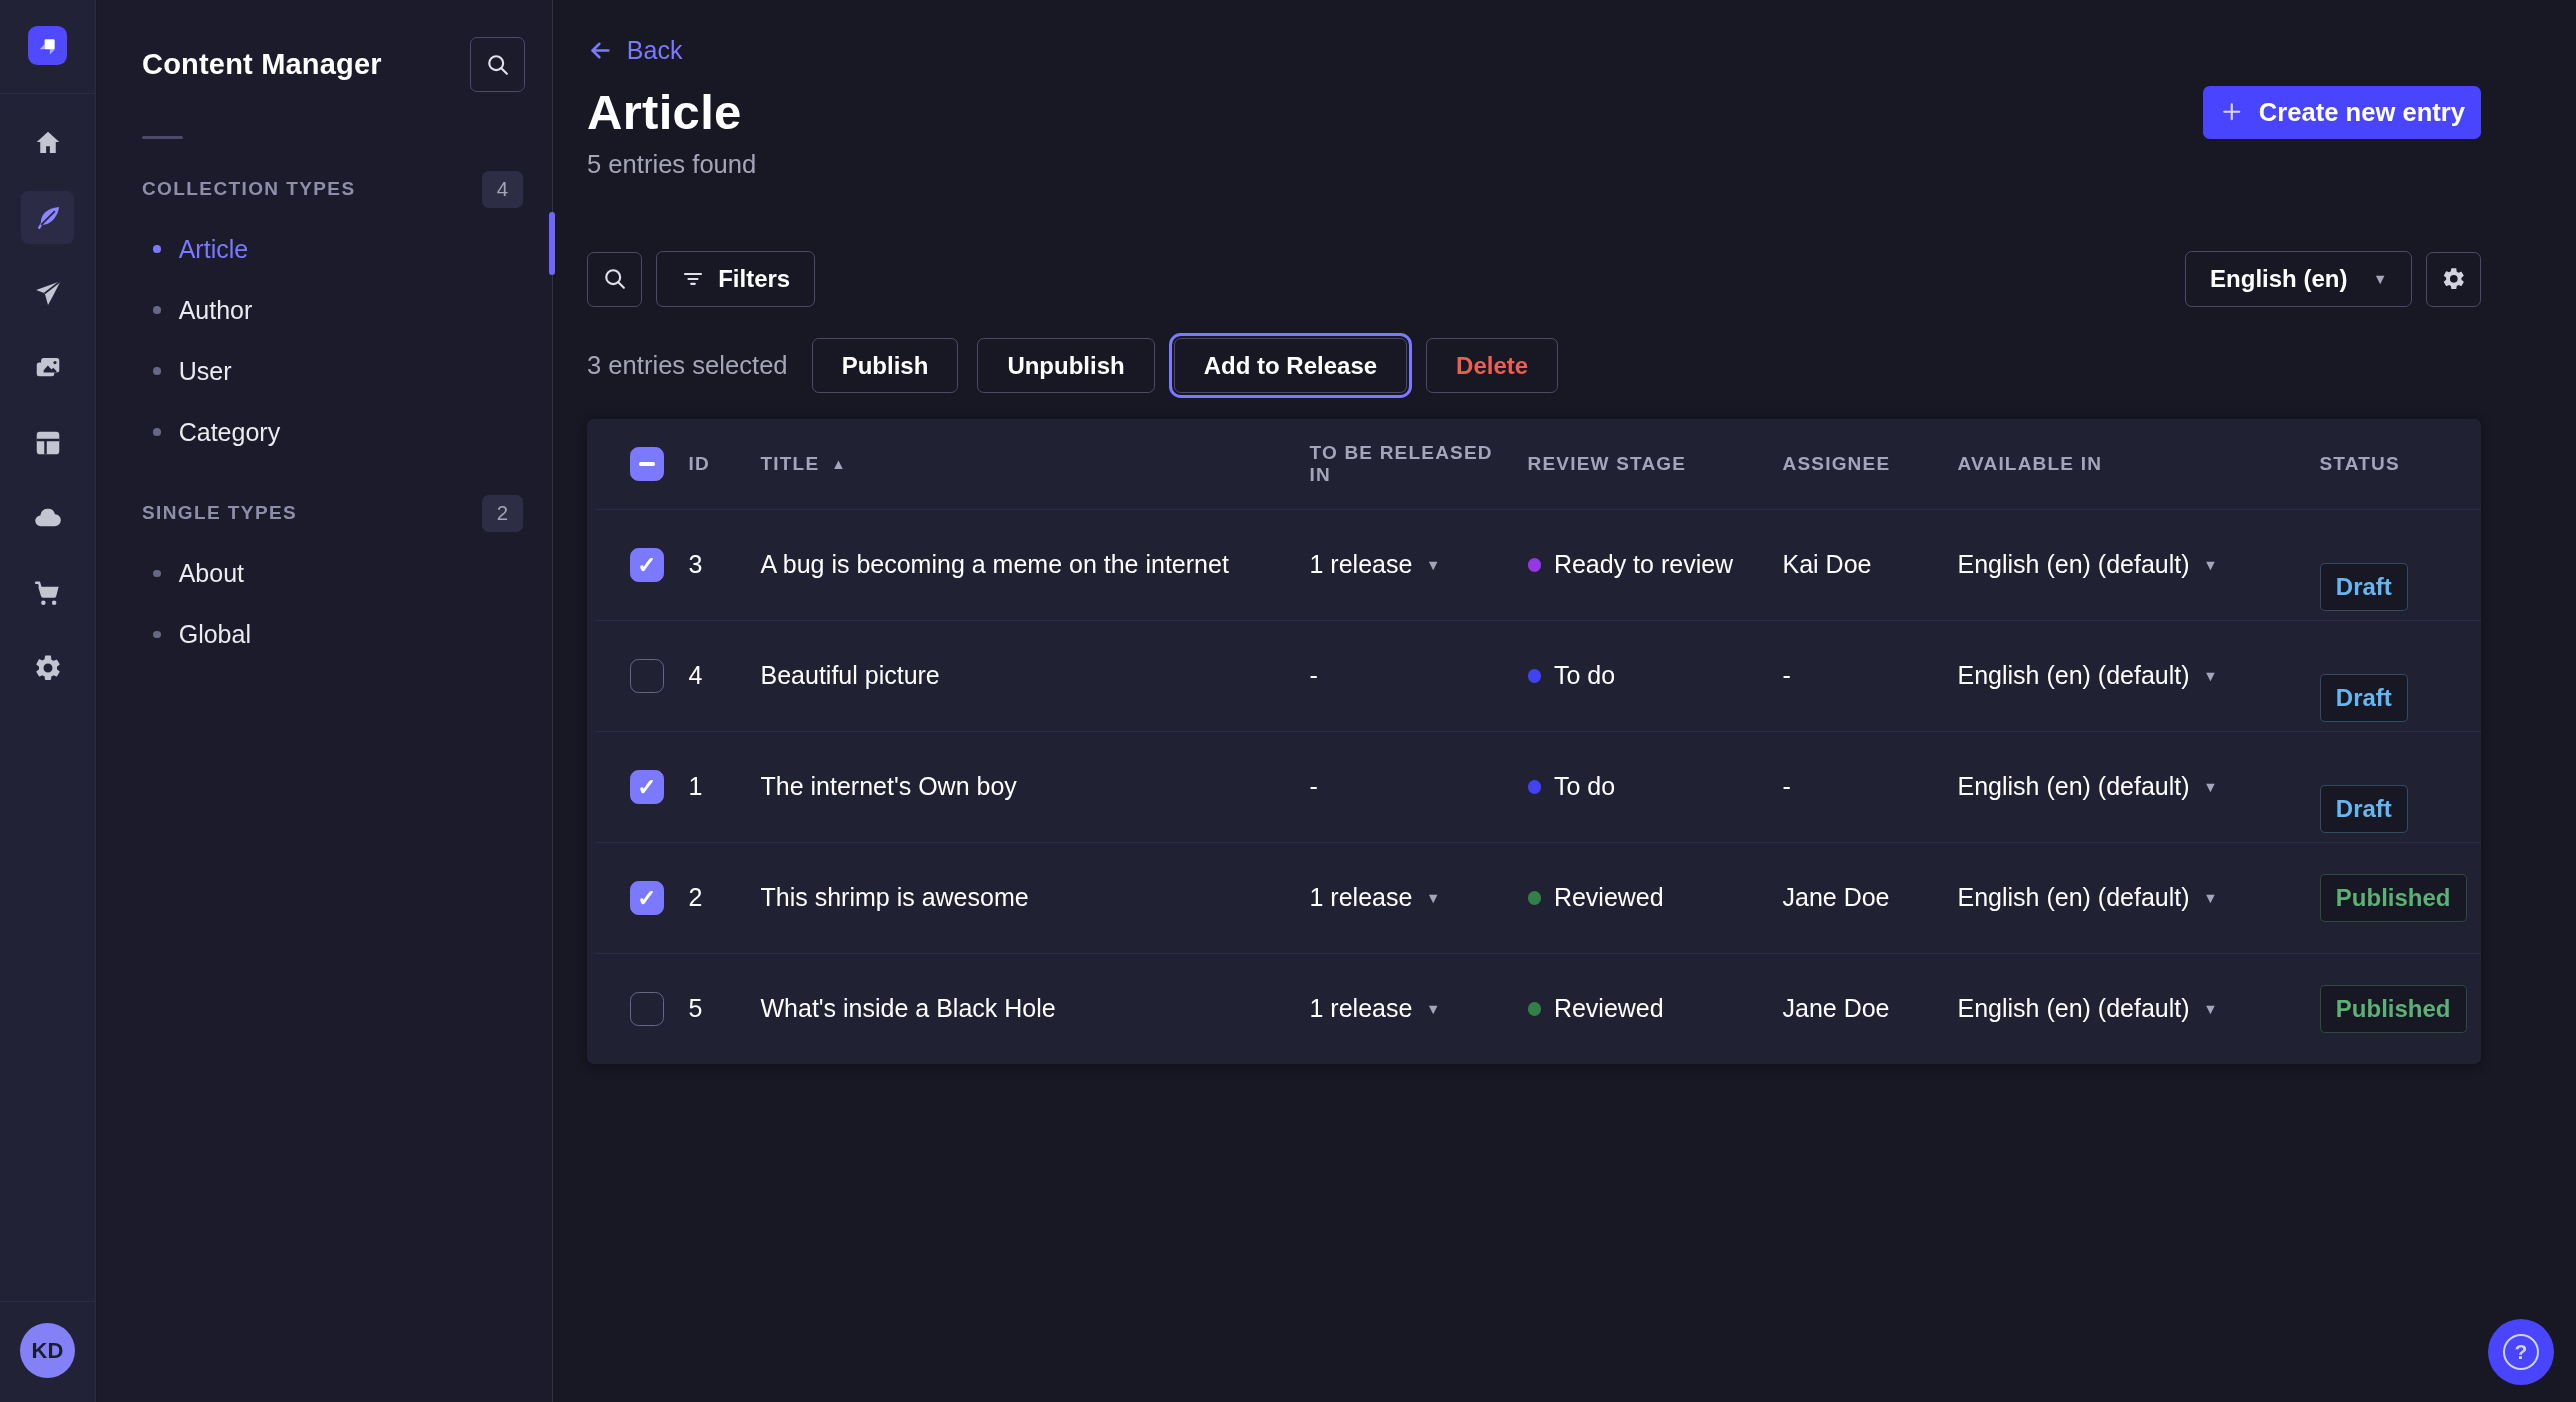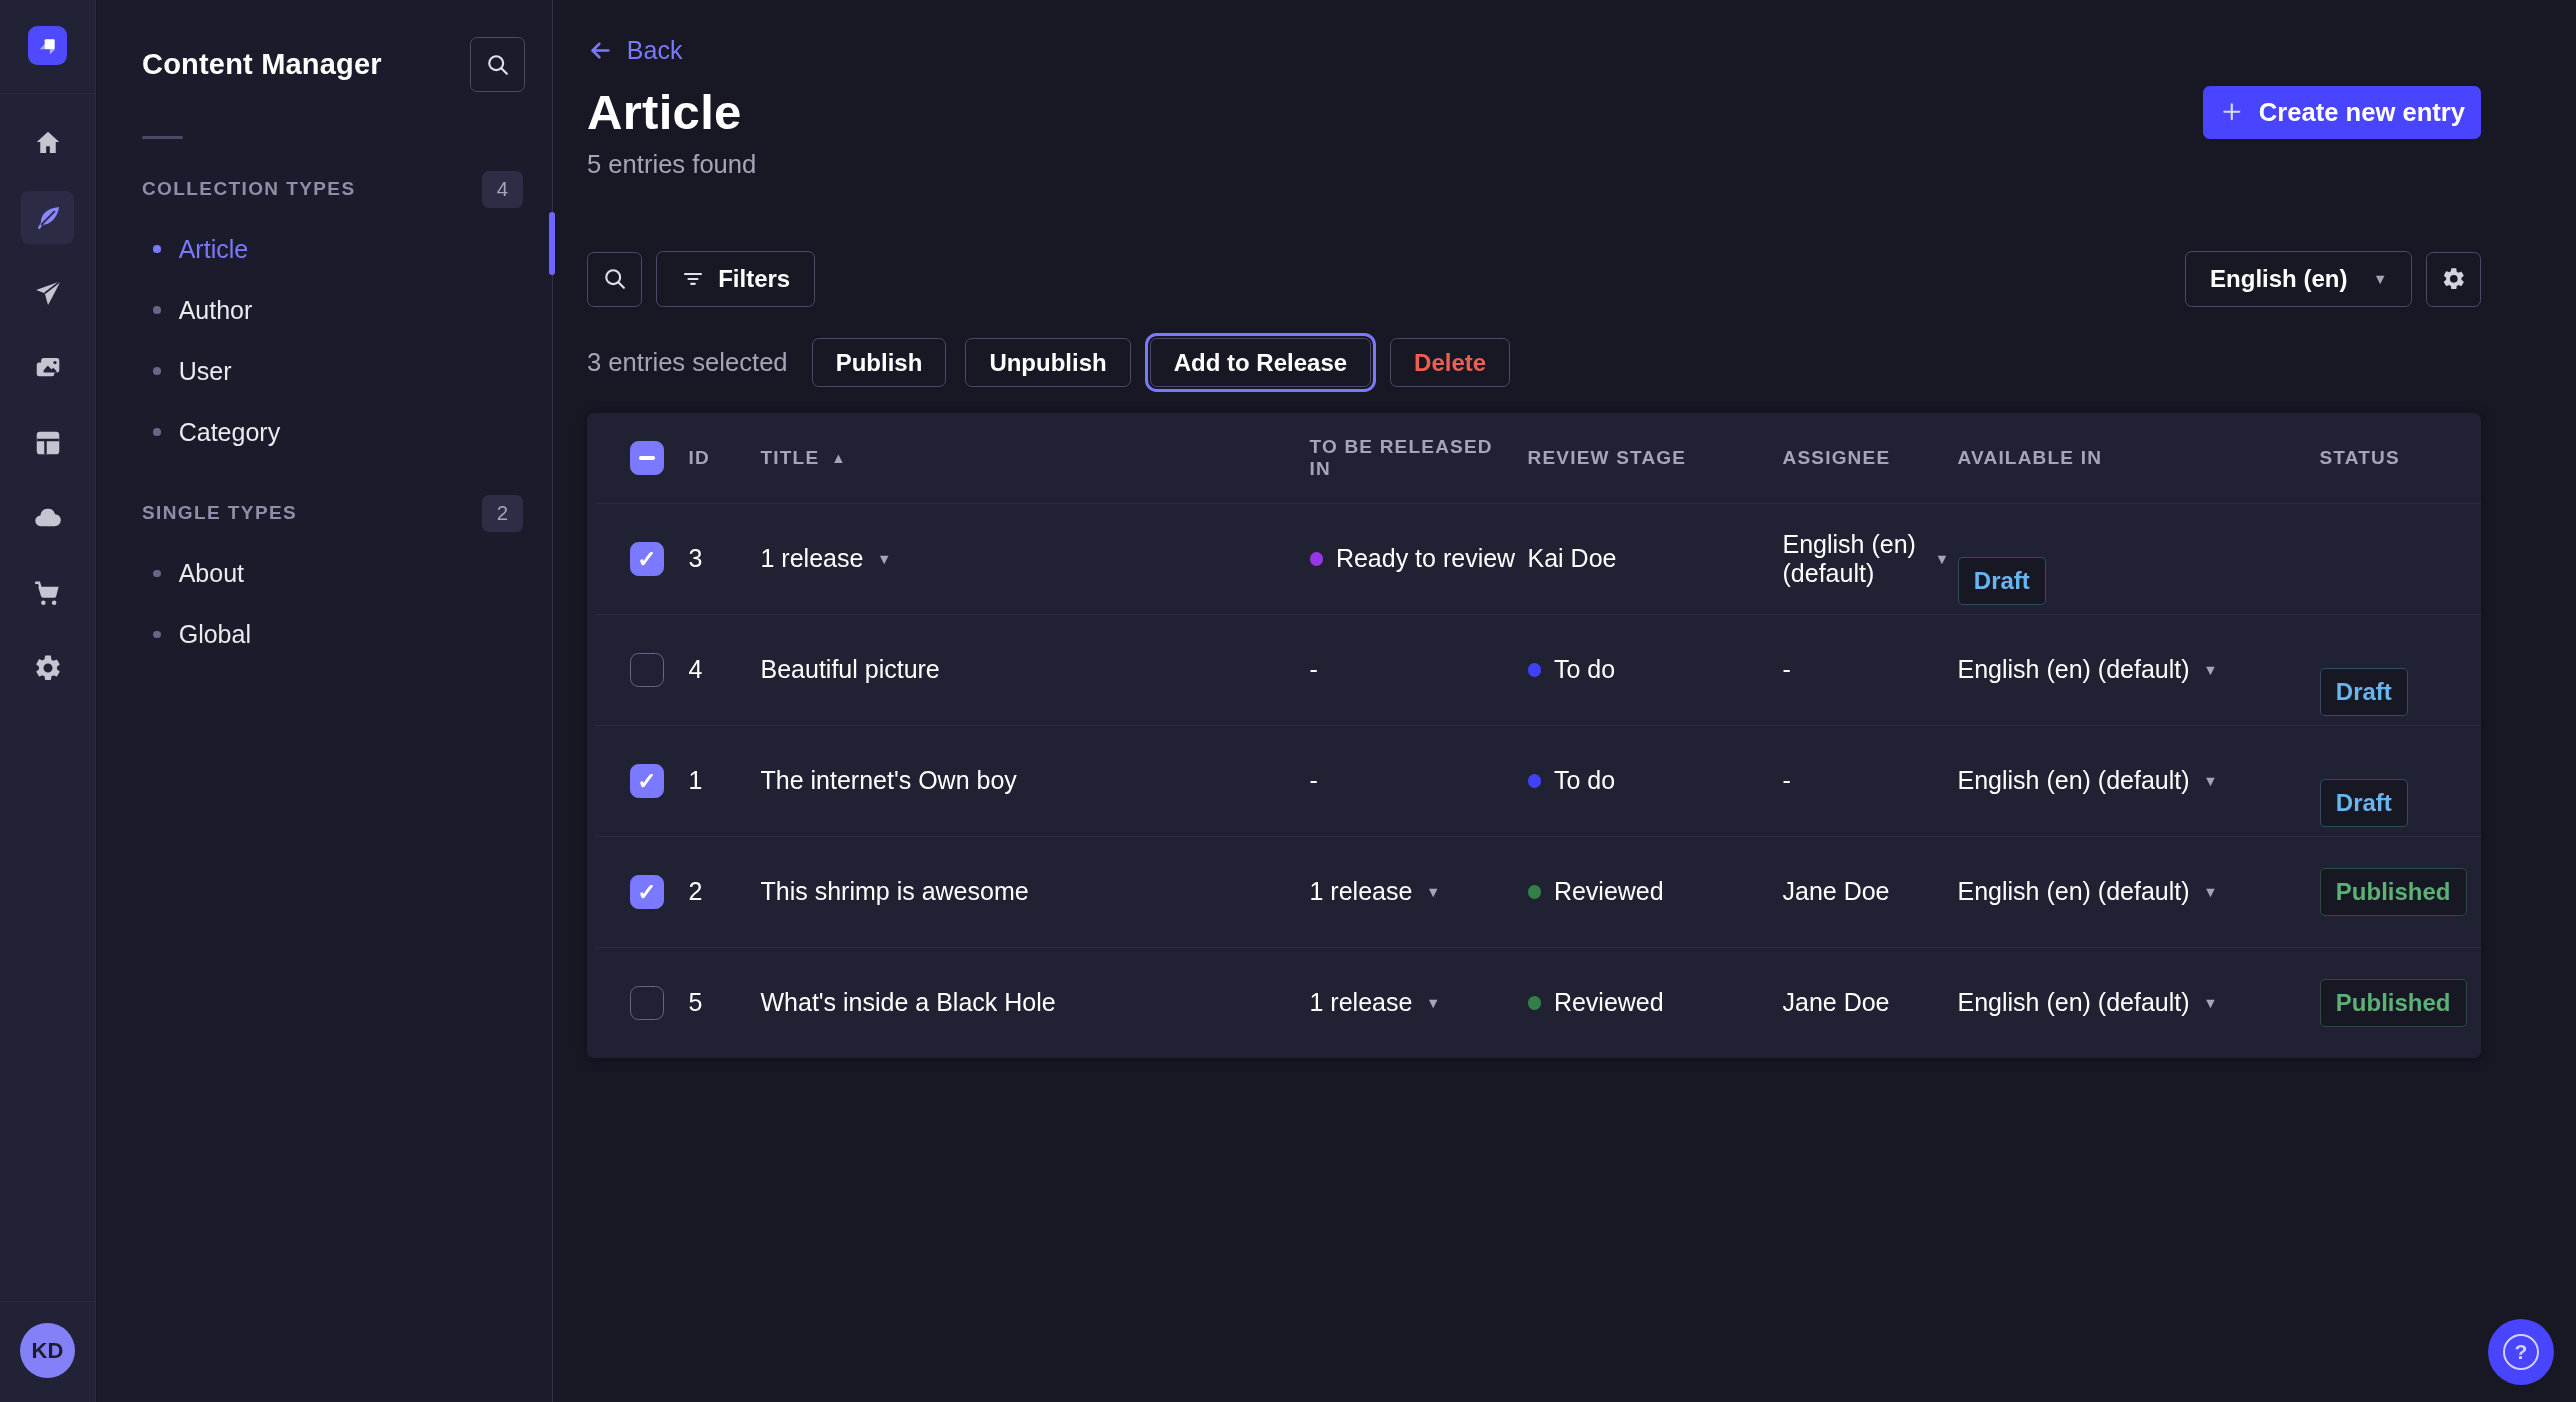--- a/index.html
+++ b/index.html
@@ -71,21 +71,21 @@
   .toolbar { display:flex; justify-content:space-between; align-items:center; margin:72px 95px 0; }
   .toolbar-left, .toolbar-right { display:flex; gap:13.6px; align-items:center; }
   .btn-outline { height:56px; padding:0 24px; border:0.9px solid #4a4a6a; border-radius:6.8px;
                  background:transparent; color:#fff; font-size:24px; font-weight:600;
                  display:flex; align-items:center; gap:13.6px; cursor:pointer; }
   .chev { font-size:14.5px; color:#a5a5ba; }
   .locale-chev { margin-left:12px; }
 
   .selection-row { display:flex; align-items:center; gap:19px; margin:31px 95px 0; }
   .selection-label { font-size:25.6px; color:#a5a5ba; margin-right:5.1px; }
-  .btn-sm { height:49px; padding:0 23px; border:0.9px solid #4a4a6a; border-radius:6.8px;
+  .btn-sm { height:55px; padding:0 29px; border:0.9px solid #4a4a6a; border-radius:6.8px;
             background:transparent; color:#fff; font-size:24px; font-weight:600; cursor:pointer; }
   .btn-sm.focus-ring { outline:3.4px solid #7b79ff; outline-offset:2.6px; }
   .btn-sm.danger { color:#ee5e52; }
 
   
   .table-card { margin:25.6px 95px 0; background:#212134; border-radius:6.8px;
                 box-shadow:0 1.7px 10.2px rgba(4,4,12,.4); overflow:hidden;padding-left:8px; }
   .trow { display:grid;
           grid-template-columns:85px 72px 549px 218px 255px 175px 362px 1fr;
           align-items:center; }
@@ -317,20 +317,21 @@
       <div class="th">STATUS</div>
     </div>
 
     <div class="trow body">
       <div class="td">
           <span class="cb checked">
             <span class="cb-mark"></span>
           </span>
         </div>
       <div class="td">3</div>
+      <div class="td">A bug is becoming a meme on the internet</div>
       <div class="td">
           <span>1 release</span>
           <span class="chev release-chev" style="margin-left:13.6px">▼</span>
         </div>
       <div class="td">
           <span class="dot16" style="background: rgb(151, 54, 232);"></span>
           <span>Ready to review</span>
         </div>
       <div class="td">Kai Doe</div>
       <div class="td">

